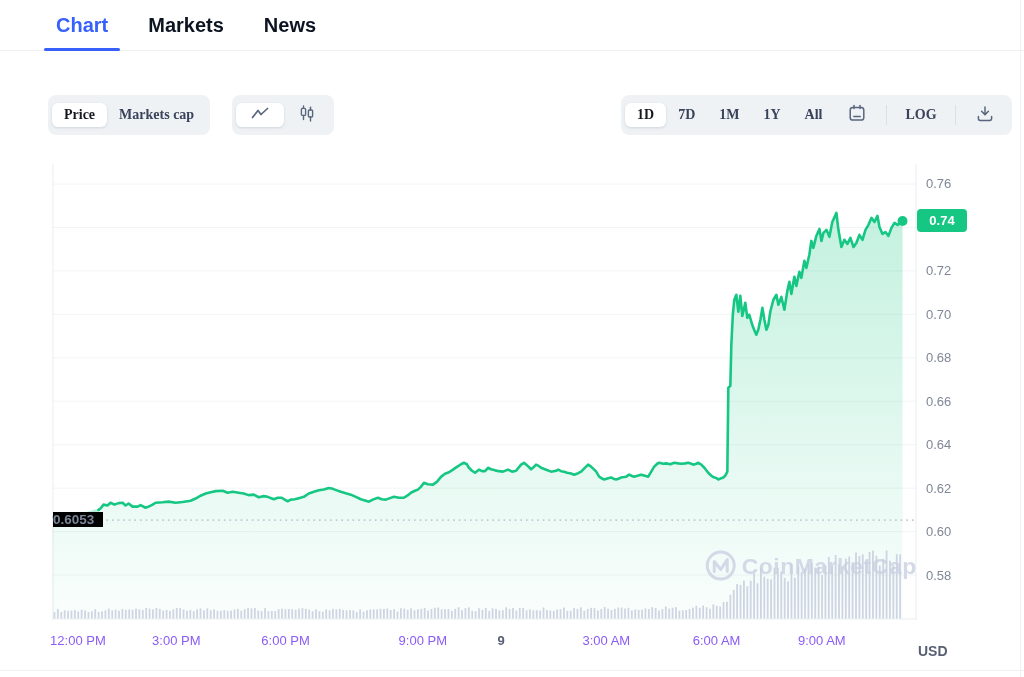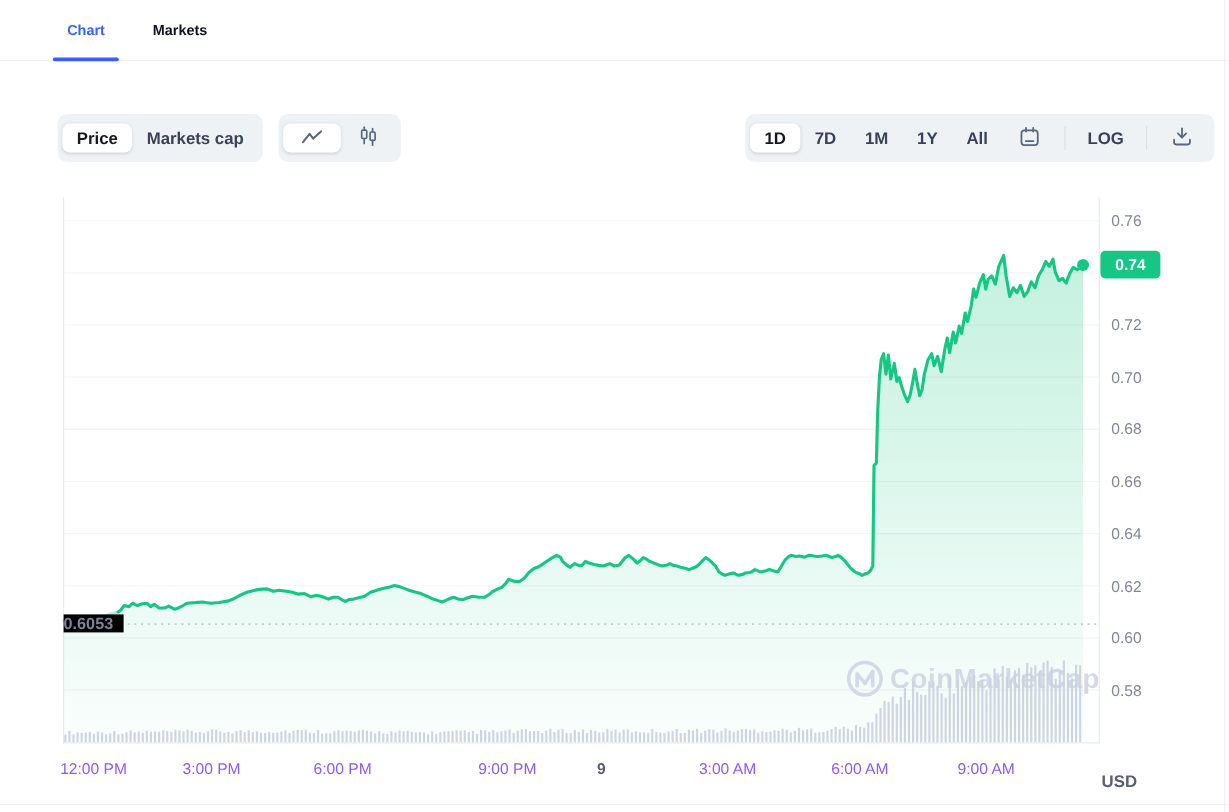--- a/index.html
+++ b/index.html
@@ -9,37 +9,37 @@
     font-family:"Liberation Sans",sans-serif;
     -webkit-font-smoothing:antialiased;
   }
   
   .tabbar{
     position:absolute;top:0;left:0;width:1024px;height:51px;
     border-bottom:1px solid #eff0f2;
     display:flex;align-items:stretch;padding-left:44px;gap:16px;box-sizing:border-box;
   }
   .tab{
-    font-size:12px;font-weight:600;color:#0d1421;
+    font-size:20px;font-weight:600;color:#0d1421;
     padding:0 12px;display:flex;align-items:center;position:relative;cursor:pointer;
   }
   .tab.active{color:#3861fb;}
   .tab.active::after{
     content:"";position:absolute;left:0;right:0;bottom:-1px;height:3px;
     background:#3861fb;border-radius:2px;
   }
   
   .seg{
     position:absolute;top:95px;height:40px;background:#eff2f5;border-radius:8px;
     display:flex;align-items:center;padding:0 4px;box-sizing:border-box;
   }
   .seg-btn{
     height:24px;display:flex;align-items:center;justify-content:center;
     padding:0 12px;border-radius:6px;font-size:14px;font-weight:600;color:#39425a;
-    cursor:pointer;white-space:nowrap;
+    cursor:pointer;white-space:nowrap;font-family:Liberation Serif, serif;
   }
   .seg-btn.active{background:#ffffff;color:#16181d;box-shadow:0 1px 3px rgba(24,34,56,.14);}
   .seg-btn.icon-btn{padding:0 14px;}
   .seg-div{width:1px;height:20px;background:#dbe0e8;margin:0 6px;}
   #seg-metric{left:48px;}
   #seg-type{left:232px;}
   #seg-range{left:621px;justify-content:flex-end;}
   
   #plot{position:absolute;left:52px;top:164px;}
   .ylab{
@@ -65,20 +65,21 @@
   }
   .page-border-right{position:absolute;left:1020px;top:0;width:1px;height:677px;background:#eef0f3;}
   .page-border-bottom{position:absolute;left:0;top:670px;width:1024px;height:1px;background:#eef0f3;}
 </style>
 </head>
 <body>
 
 <div class="tabbar">
   <div class="tab active">Chart</div>
   <div class="tab">Markets</div>
+  <div class="tab">News</div>
 </div>
 
 <div class="seg" id="seg-metric">
   <div class="seg-btn active">Price</div>
   <div class="seg-btn">Markets cap</div>
 </div>
 
 <div class="seg" id="seg-type">
   <div class="seg-btn active icon-btn">
     <span>

